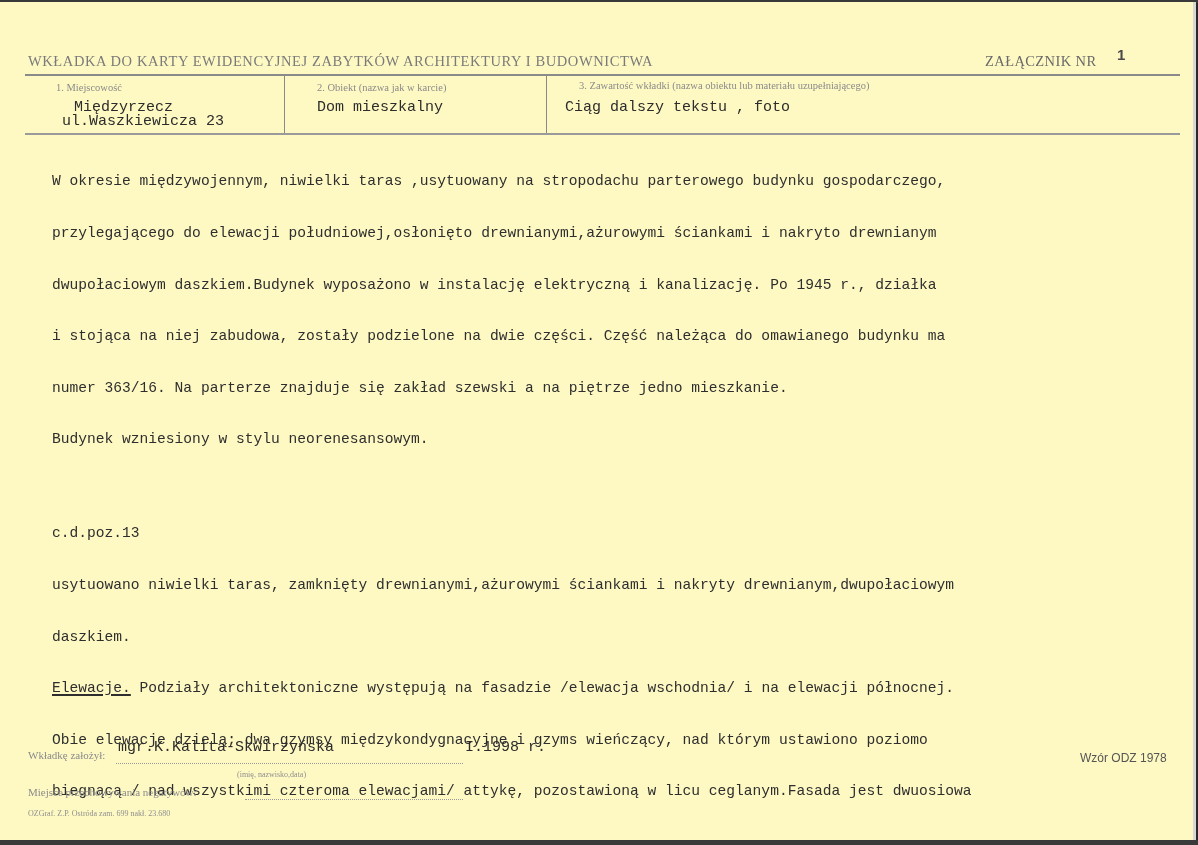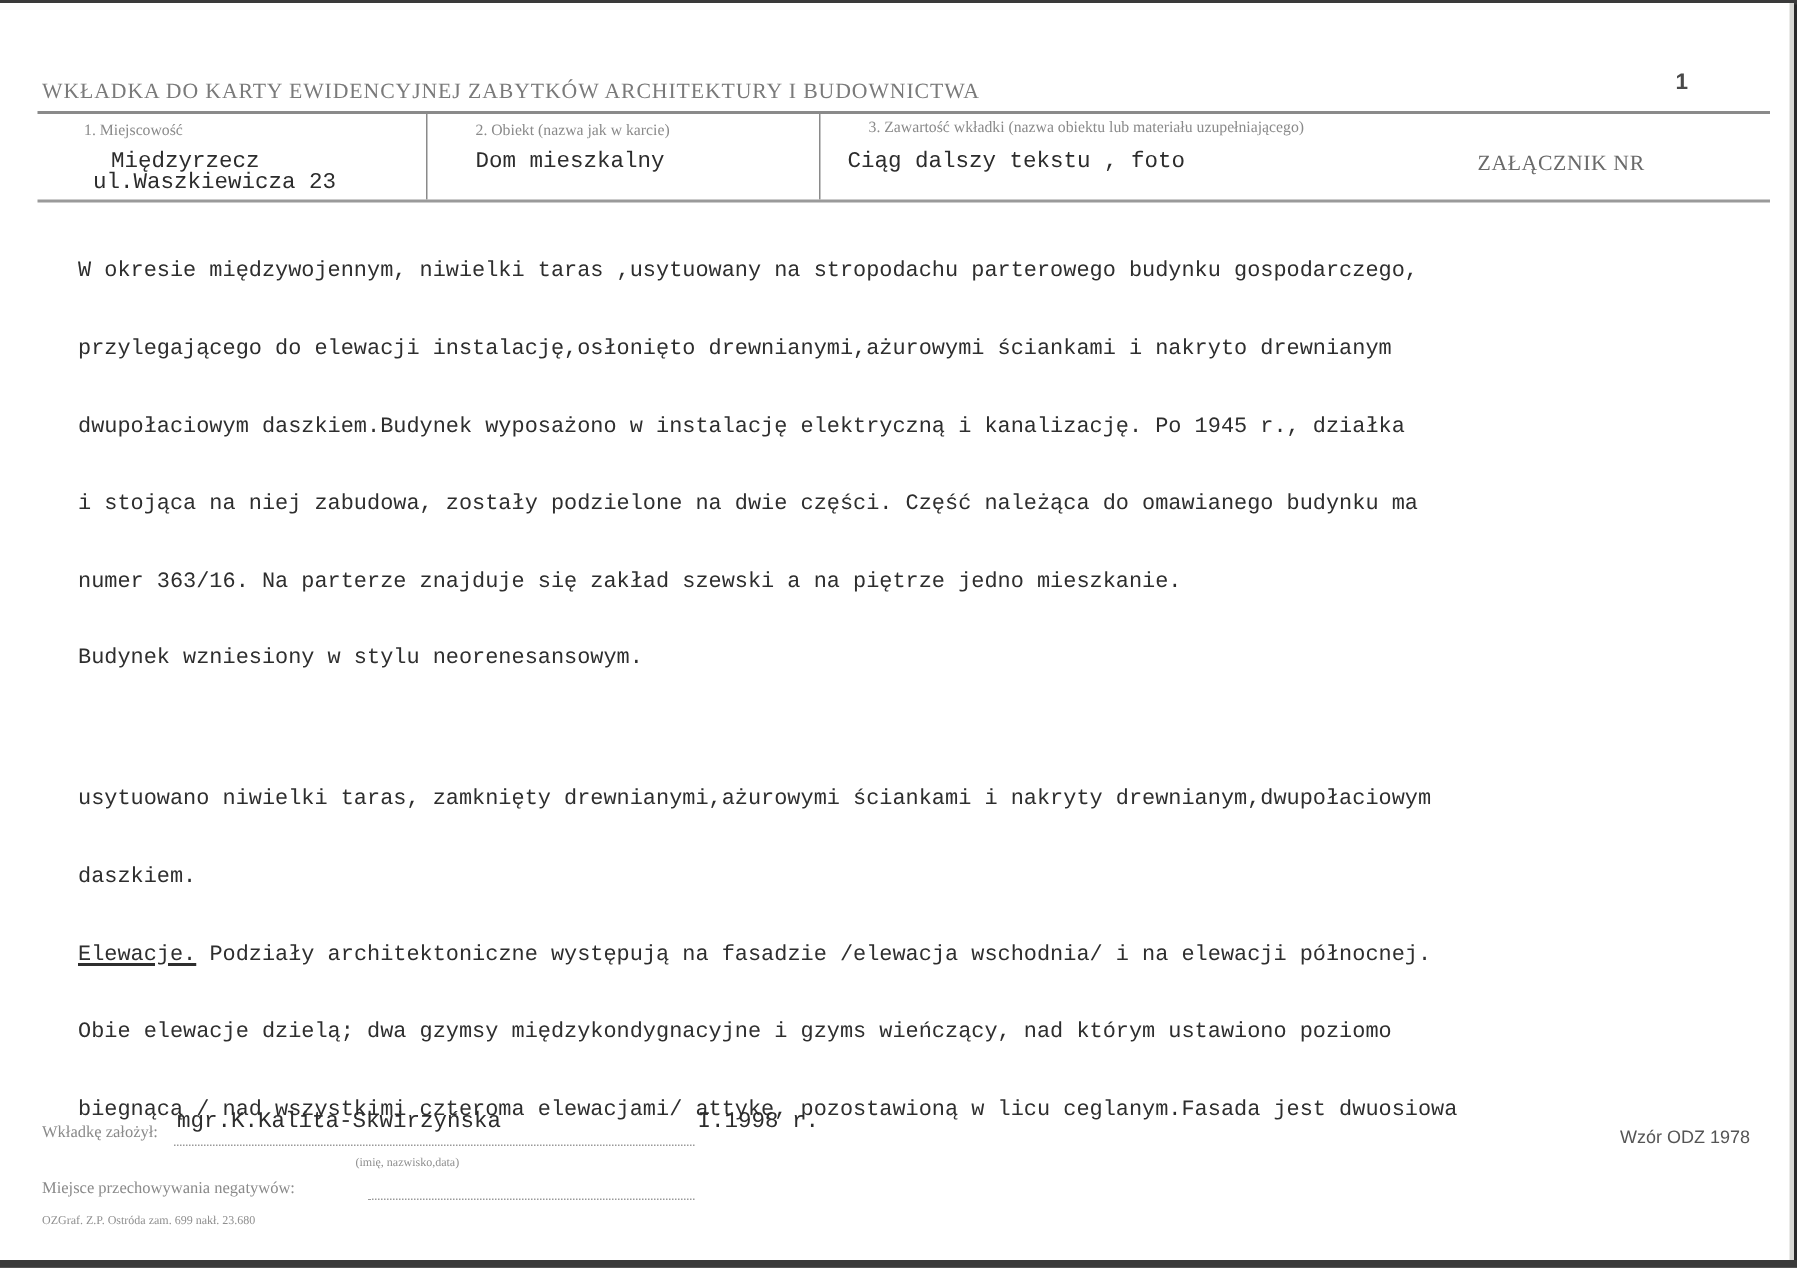--- a/index.html
+++ b/index.html
@@ -1,42 +1,41 @@
 <!DOCTYPE html>
 <html><head>
   <meta charset="utf-8">
   <style>
     * { margin: 0; padding: 0; box-sizing: border-box; }
     html, body { width: 1198px; height: 845px; overflow: hidden; background: #2a2a2a; }
     body { position: relative; }
 
     .card {
       position: absolute; left: 0; top: 2px; width: 1196px; height: 838px;
-      background: #ffffff;
+      background: #fef9c3;
       border-right: 3px solid #d8d8d4;
     }
     .top-shadow {
       position: absolute; left: 0; top: 0; width: 1198px; height: 3px; background: #3a3a3a;
     }
     .bottom-shadow {
       position: absolute; left: 0; bottom: 0; width: 1198px; height: 5px; background: #3a3a3a;
     }
 
     .form-title {
       position: absolute; left: 28px; top: 51px;
       font-family: "Liberation Serif", "DejaVu Serif", serif;
       font-size: 14.5px; letter-spacing: 0.6px; color: #7a7a7a;
       white-space: nowrap;
     }
     .annex-label {
       position: absolute; left: 985px; top: 51px;
       font-family: "Liberation Serif", "DejaVu Serif", serif;
       font-size: 14.5px; letter-spacing: 0.4px; color: #6a6a6a;
       white-space: nowrap;
-      margin-top: 48px;
     }
     .annex-num {
       position: absolute; left: 1117px; top: 44px;
       font-family: "Liberation Sans", "DejaVu Sans", sans-serif;
       font-size: 15px; font-weight: bold; color: #4a4a4a;
     }
 
     .rule {
       position: absolute; height: 0; border-top: 2px dashed #6d6d6d;
     }
@@ -107,26 +106,27 @@
   <div class="field-value" style="left:50px; top:112px;margin-left:12px;">ul.Waszkiewicza 23</div>
 
   <div class="field-label" style="left:289px; top:80px;">2. Obiekt (nazwa jak w karcie)</div>
   <div class="field-value" style="left:317px; top:98px;">Dom mieszkalny</div>
 
   <div class="field-label" style="left:551px; top:78px;">3. Zawartość wkładki (nazwa obiektu lub materiału uzupełniającego)</div>
   <div class="field-value" style="left:565px; top:98px;">Ciąg dalszy tekstu , foto</div>
 
   <div class="body-text">
     <span class="line">W okresie międzywojennym, niwielki taras ,usytuowany na stropodachu parterowego budynku gospodarczego,</span>
-    <span class="line">przylegającego do elewacji instalację,osłonięto drewnianymi,ażurowymi ściankami i nakryto drewnianym</span>
+    <span class="line">przylegającego do elewacji południowej,osłonięto drewnianymi,ażurowymi ściankami i nakryto drewnianym</span>
     <span class="line">dwupołaciowym daszkiem.Budynek wyposażono w instalację elektryczną i kanalizację. Po 1945 r., działka</span>
     <span class="line">i stojąca na niej zabudowa, zostały podzielone na dwie części. Część należąca do omawianego budynku ma</span>
     <span class="line">numer 363/16. Na parterze znajduje się zakład szewski a na piętrze jedno mieszkanie.</span>
     <span class="line">Budynek wzniesiony w stylu neorenesansowym.</span>
     <span class="gap"></span>
+    <span class="line">c.d.poz.13</span>
     <span class="line">usytuowano niwielki taras, zamknięty drewnianymi,ażurowymi ściankami i nakryty drewnianym,dwupołaciowym</span>
     <span class="line">daszkiem.</span>
     <span class="line"><span class="u">Elewacje.</span><span> Podziały architektoniczne występują na fasadzie /elewacja wschodnia/ i na elewacji północnej.</span></span>
     <span class="line">Obie elewacje dzielą; dwa gzymsy międzykondygnacyjne i gzyms wieńczący, nad którym ustawiono poziomo</span>
     <span class="line">biegnącą / nad wszystkimi czteroma elewacjami/ attykę, pozostawioną w licu ceglanym.Fasada jest dwuosiowa</span>
     
     
     
     
     

